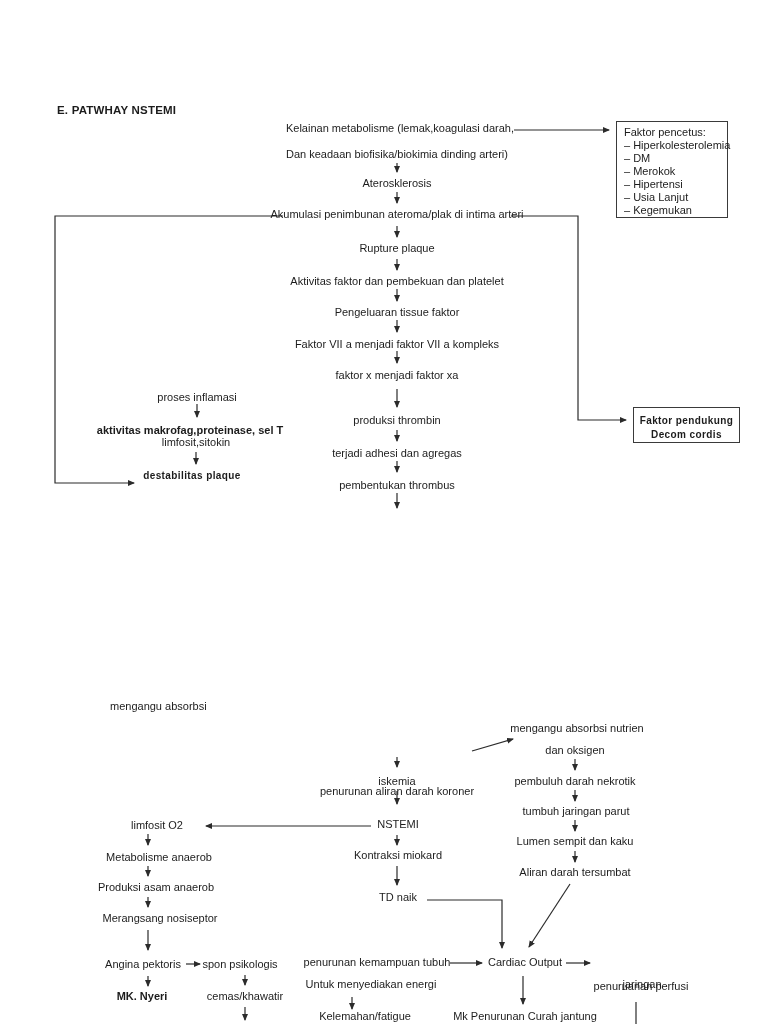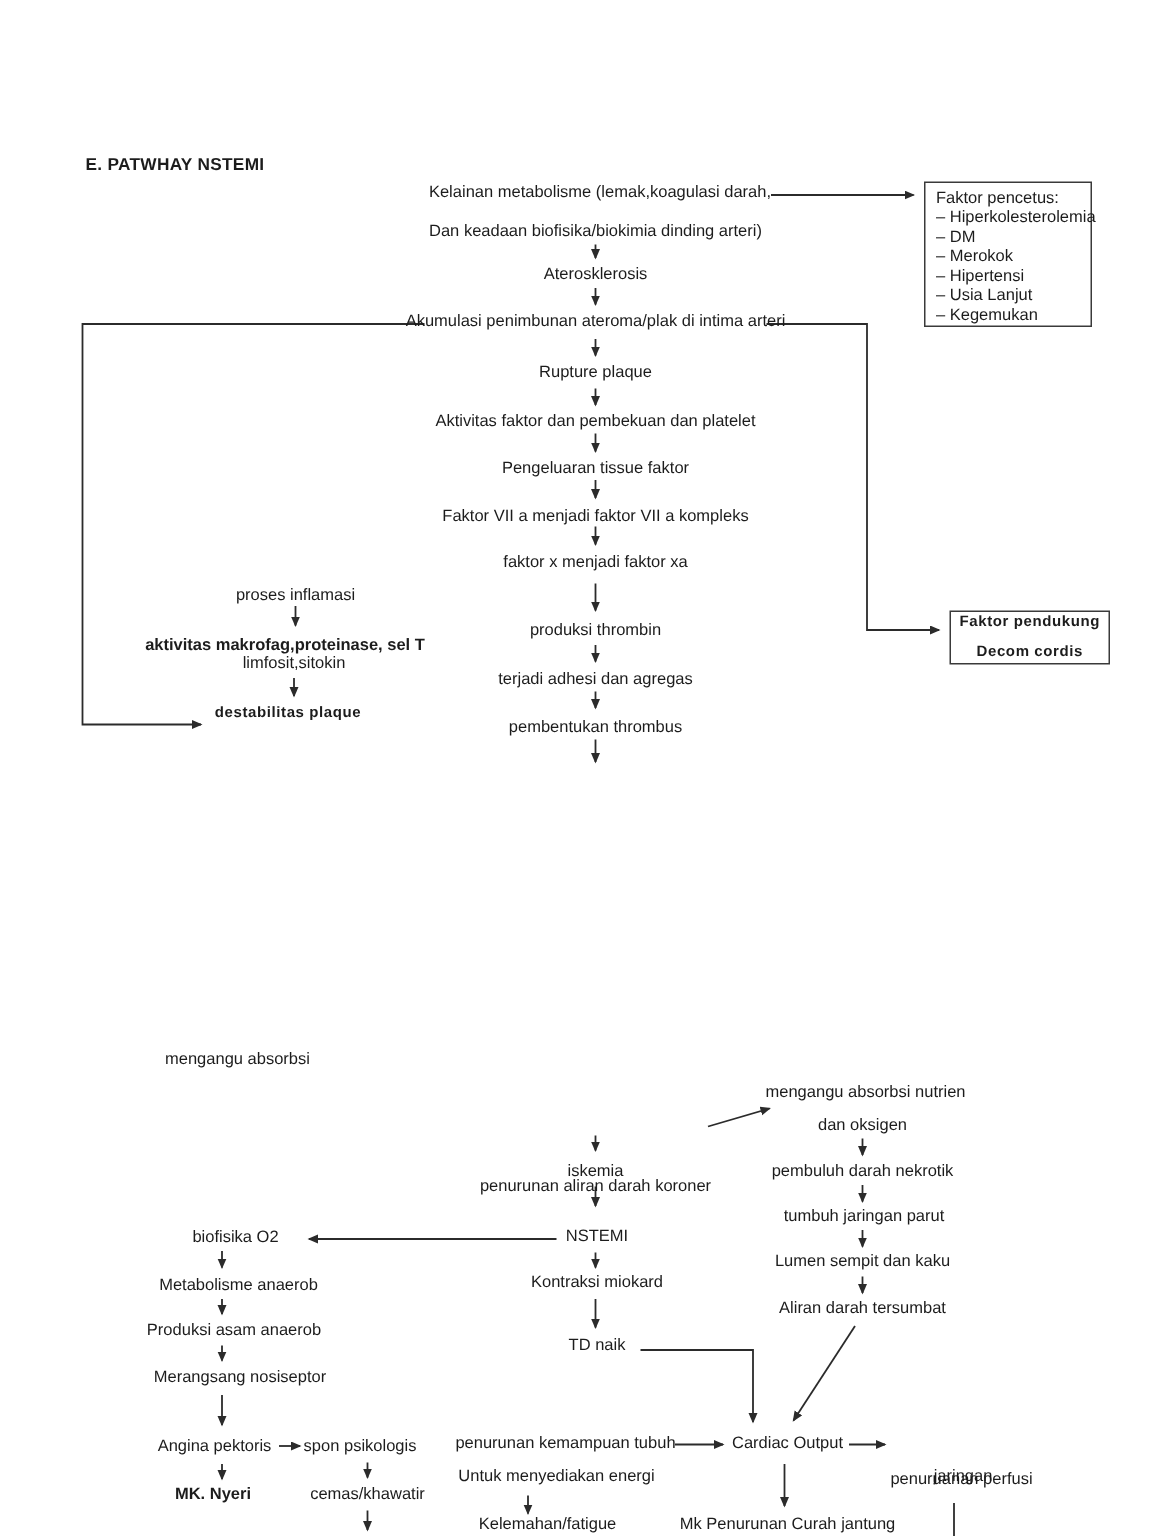--- a/index.html
+++ b/index.html
@@ -10,21 +10,21 @@
   .node{position:absolute;font-size:11px;line-height:12px;white-space:nowrap;}
   .c{transform:translateX(-50%);text-align:center;}
   .b{font-weight:bold;}
   .stamp{font-weight:700;font-size:10px;letter-spacing:.4px;}
   #title{font-weight:bold;font-size:11.5px;letter-spacing:.2px;}
   .box{position:absolute;border:1.5px solid #3a3a3a;background:#fff;box-sizing:border-box;}
   #pencetus-box{left:616px;top:121px;width:112px;height:97px;padding:4px 2px 0 7px;}
   #pencetus-box .bt{font-size:11px;line-height:13px;}
   #pencetus-box .bi{font-size:11px;line-height:13px;white-space:nowrap;}
   #pendukung-box{left:633px;top:407px;width:107px;height:36px;
-    display:flex;flex-direction:column;justify-content:space-between;text-align:center;
+    display:flex;flex-direction:column;justify-content:flex-end;text-align:center;
     font-size:10px;font-weight:700;letter-spacing:.4px;line-height:14px;}
   svg.overlay{position:absolute;left:0;top:0;pointer-events:none;}
   svg.overlay line, svg.overlay polyline{stroke:#2b2b2b;stroke-width:1.2;fill:none;}
 </style>
 </head>
 <body>
 
 <div id="page">
 
   <svg class="overlay" width="768" height="1024" viewBox="0 0 768 1024">
@@ -120,21 +120,21 @@
   </div>
 
   <div class="node" style="left:110px;top:700px;">mengangu absorbsi</div>
 
   <div class="node c" style="left:397px;top:741px;margin-top:44px;">penurunan aliran darah koroner</div>
   <div class="node c" style="left:397px;top:775px;">iskemia</div>
   <div class="node c" style="left:398px;top:818px;">NSTEMI</div>
   <div class="node c" style="left:398px;top:849px;">Kontraksi miokard</div>
   <div class="node c" style="left:398px;top:891px;">TD naik</div>
 
-  <div class="node c" style="left:157px;top:819px;">biofisika O2</div>
+  <div class="node c" style="left:157px;top:819px;">limfosit O2</div>
   <div class="node c" style="left:159px;top:851px;">Metabolisme anaerob</div>
   <div class="node c" style="left:156px;top:881px;">Produksi asam anaerob</div>
   <div class="node c" style="left:160px;top:912px;">Merangsang nosiseptor</div>
   <div class="node c" style="left:143px;top:958px;">Angina pektoris</div>
   <div class="node c b" style="left:142px;top:990px;">MK. Nyeri</div>
   <div class="node c" style="left:240px;top:958px;">spon psikologis</div>
   <div class="node c" style="left:245px;top:990px;">cemas/khawatir</div>
 
   <div class="node c" style="left:577px;top:722px;">mengangu absorbsi nutrien</div>
   <div class="node c" style="left:575px;top:744px;">dan oksigen</div>

